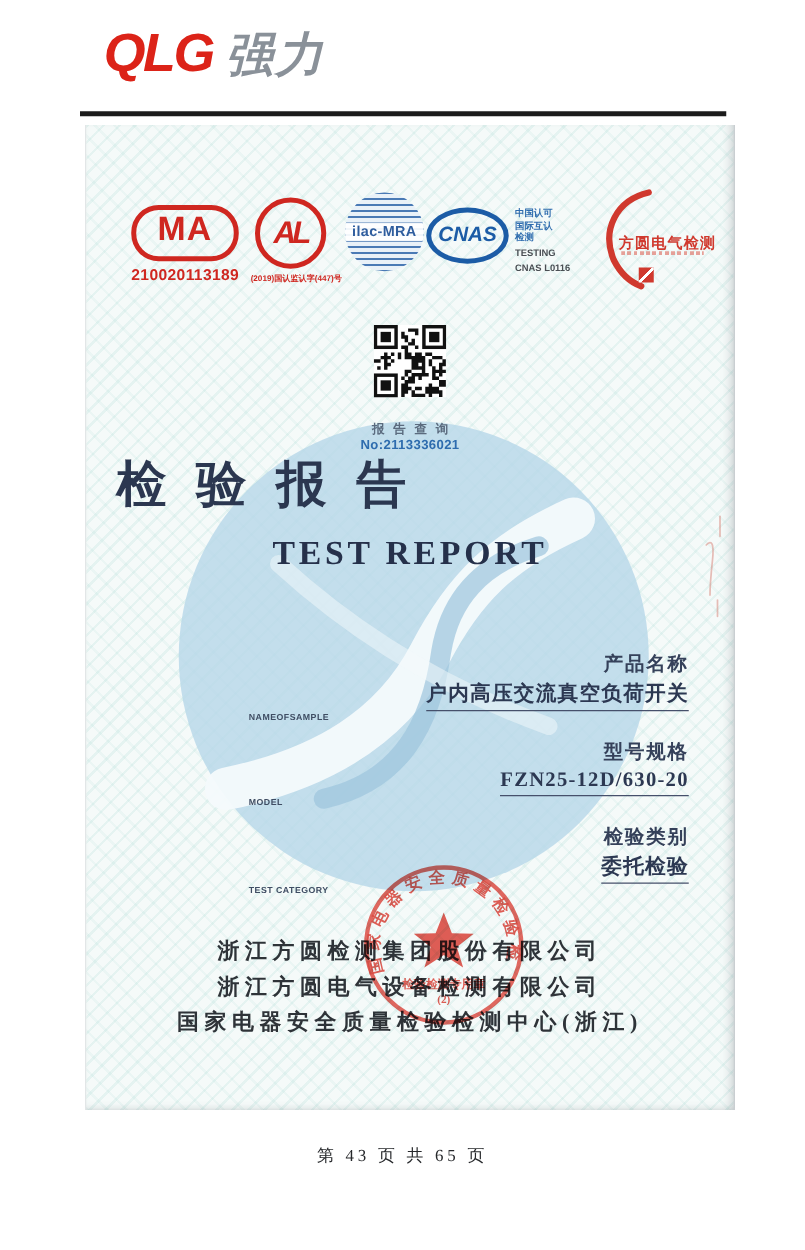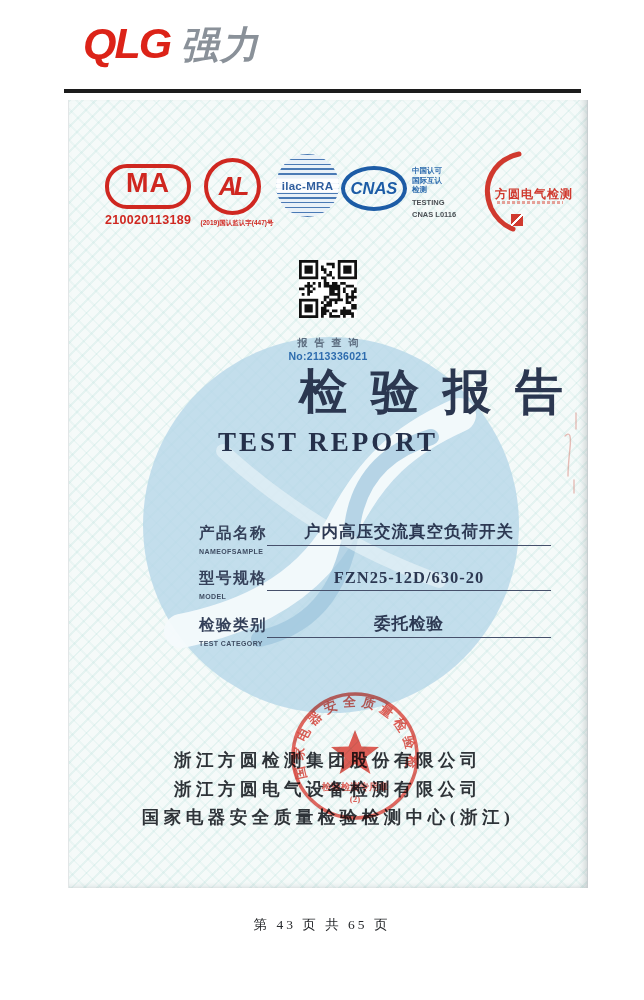--- a/index.html
+++ b/index.html
@@ -65,31 +65,31 @@
   .qr-wrap { position:absolute; left:0; right:0; top:160px; display:flex;
              flex-direction:column; align-items:center; z-index:3; }
   .qr-caption { margin-top:18px; font-size:10px; letter-spacing:7px; padding-left:7px;
                 color:#5b6b7e; font-weight:700; }
   .qr-number { font-size:10.5px; color:#2e6cae; font-weight:700; letter-spacing:.3px; }
 
   
   .watermark { position:absolute; left:70px; top:233px; width:385px; height:385px; z-index:0; }
 
   
-  .title-cn { position:absolute; left:0; right:0; top:260px; z-index:2; text-align:right;
+  .title-cn { position:absolute; left:0; right:0; top:260px; z-index:2; text-align:left;
               font-family:"Liberation Serif","DejaVu Serif",serif; font-weight:700;
-              font-size:48px; letter-spacing:24px; padding-left:24px; color:#2b3750; }
+              font-size:40px; letter-spacing:24px; padding-left:24px; color:#2b3750; }
   .title-en { position:absolute; left:0; right:0; top:327px; z-index:2; text-align:center;
               font-family:"Liberation Serif","DejaVu Serif",serif; font-weight:700;
               font-size:27px; letter-spacing:3px; color:#25304a; }
 
   
   .fields { position:absolute; left:130px; width:352px; top:421px; z-index:2; }
   .f-row { margin-bottom:13px; }
-  .f-line { display:flex; align-items:flex-end; }
+  .f-line { display:flex; align-items:flex-end;flex-direction:column; }
   .f-label { font-family:"Liberation Serif","DejaVu Serif",serif; font-size:15.5px; font-weight:700;
              color:#35415a; letter-spacing:1.5px; white-space:nowrap; padding-bottom:2px; }
   .f-value { flex:1; text-align:center; font-family:"Liberation Serif","DejaVu Serif",serif;
              font-size:16.5px; font-weight:700; color:#2c3852; letter-spacing:1px;
              border-bottom:1.5px solid #46506b; padding-bottom:2px; white-space:nowrap; }
   .f-en { font-size:7px; color:#3f4d63; font-weight:700; letter-spacing:.4px; margin-top:2px; }
 
   
   .companies { position:absolute; left:0; right:0; top:646px; z-index:1; text-align:center;
                font-family:"Liberation Serif","DejaVu Serif",serif; font-weight:700;

